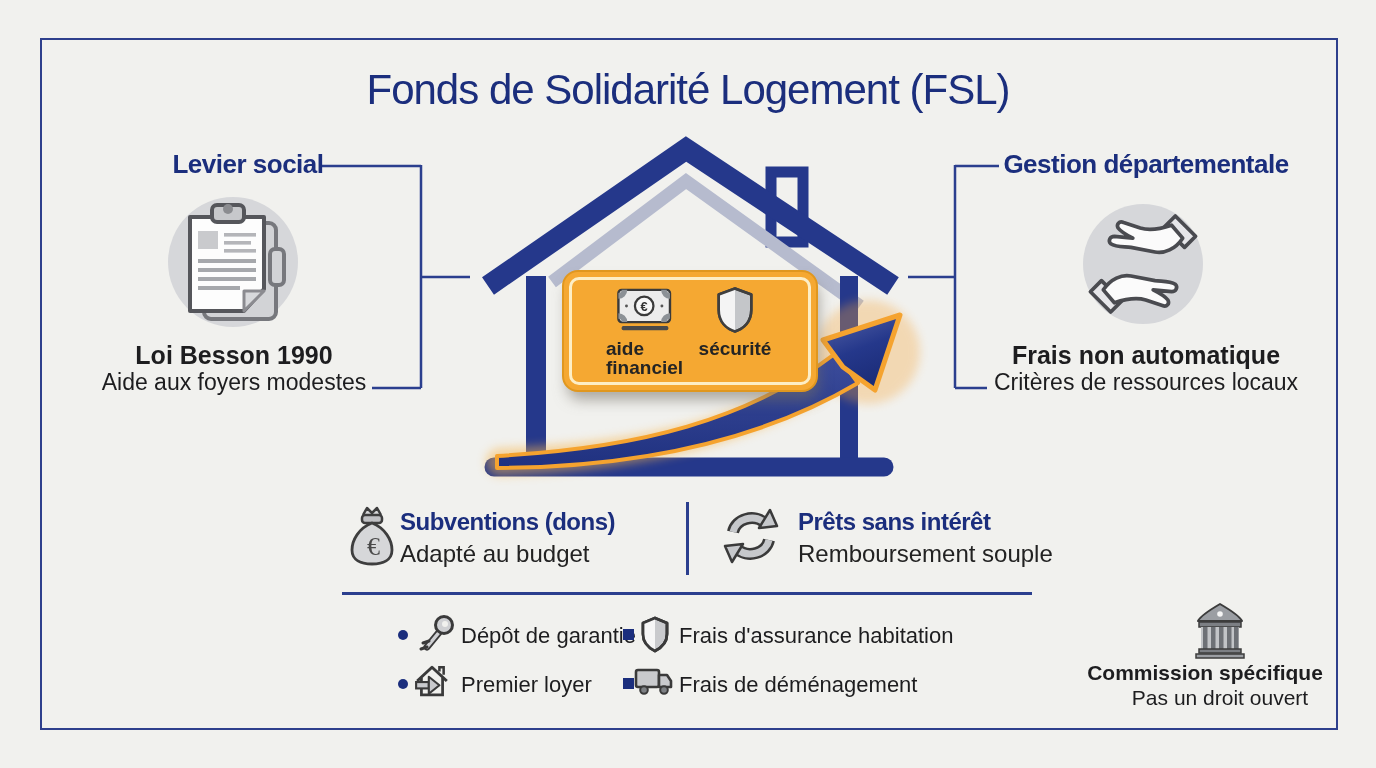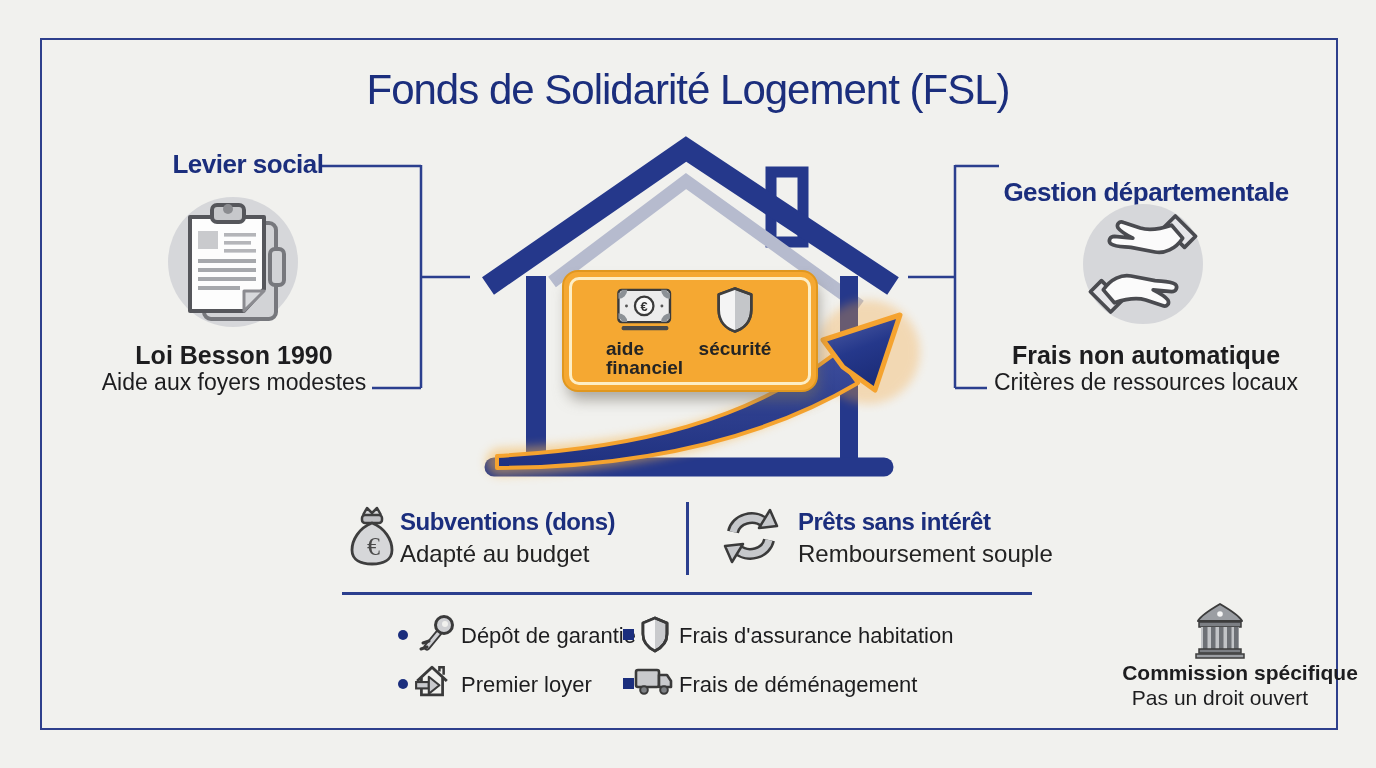--- a/index.html
+++ b/index.html
@@ -6,21 +6,21 @@
   body{width:1376px;height:768px;position:relative;background:#f1f1ee;
        font-family:"Liberation Sans", sans-serif;overflow:hidden;color:#1d1d1f;}
   .abs{position:absolute;}
   .ctr{transform:translateX(-50%);text-align:center;}
   
   .frame{left:40px;top:38px;width:1294px;height:688px;border:2px solid #2e3f8c;}
   
   .title{left:688px;top:66px;font-size:42px;font-weight:normal;color:#1b2e7d;white-space:nowrap;letter-spacing:-1px;}
   
   .branch-heading{font-size:26px;font-weight:bold;color:#1b2e7d;white-space:nowrap;top:149px;letter-spacing:-0.5px;}
-  .lh{left:248px;} .rh{left:1146px;margin-top:28px;}
+  .lh{left:248px;} .rh{left:1146px;}
   .icon-circle{border-radius:50%;background:#d6d7da;}
   .circle-left{left:168px;top:197px;width:130px;height:130px;}
   .circle-right{left:1083px;top:204px;width:120px;height:120px;}
   .branch-line1{font-size:25px;font-weight:bold;white-space:nowrap;top:341px;}
   .branch-line2{font-size:23px;white-space:nowrap;top:369px;}
   .l1{left:234px;} .r1{left:1146px;}
   
   .panel{left:562px;top:270px;width:256px;height:122px;background:#f5a832;border:2px solid #e0971f;
          border-radius:16px;box-shadow:3px 10px 14px -2px rgba(115,110,100,.55);
          display:flex;justify-content:center;align-items:flex-start;gap:14px;padding-top:12px;box-sizing:border-box;}
@@ -31,21 +31,21 @@
   
   .aid-title{font-size:24px;font-weight:bold;color:#1b2e7d;white-space:nowrap;letter-spacing:-0.5px;}
   .aid-sub{font-size:24px;color:#222;white-space:nowrap;}
   .vdiv{left:686px;top:502px;width:3px;height:73px;background:#2b3f8e;}
   .hdiv{left:342px;top:592px;width:690px;height:3px;background:#2b3f8e;}
   
   .cost-label{font-size:22px;color:#1d1d1f;white-space:nowrap;}
   .dot{width:10px;height:10px;border-radius:50%;background:#1b2e7d;}
   .sq{width:11px;height:11px;background:#1b2e7d;}
   
-  .com-title{font-size:21px;font-weight:bold;white-space:nowrap;top:661px;left:1240px;}
+  .com-title{font-size:21px;font-weight:bold;white-space:nowrap;top:661px;left:1205px;}
   .com-sub{font-size:21px;white-space:nowrap;top:686px;left:1220px;}
   svg{display:block;}
 </style>
 </head>
 <body>
 
 <div class="abs frame"></div>
 
 <div class="abs title ctr">Fonds de Solidarité Logement (FSL)</div>
 

